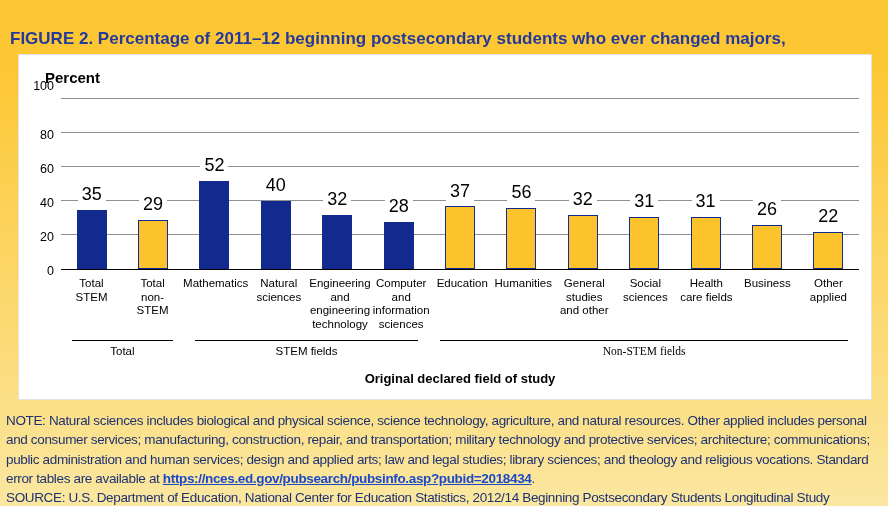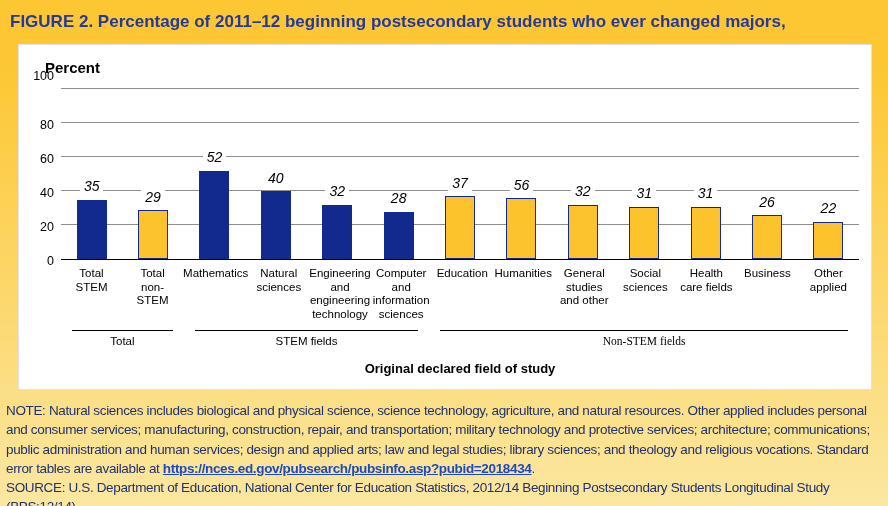--- a/index.html
+++ b/index.html
@@ -4,26 +4,26 @@
 <style>
   * { margin: 0; padding: 0; box-sizing: border-box; }
   html, body { width: 888px; height: 506px; overflow: hidden; }
   body {
     font-family: "Liberation Sans", "DejaVu Sans", sans-serif;
     background: linear-gradient(180deg, var(--bg-top, #FDC733) 0%, var(--bg-top, #FDC733) 13%, var(--bg-bottom, #FBE7A1) 100%);
   }
 
   
   .fig-title {
-    padding: 11px 10px 0 10px;
+    padding: 28px 10px 0 10px;
     color: var(--title-text, #24399B);
     font-weight: bold;
     font-size: 17px;
     line-height: 1.25;
-    margin-bottom: 12px;
+    margin-bottom: 5px;
   }
 
   
   .panel {
     margin: 0 16px 0 18px;
     background: #ffffff;
     border: 1px solid #e2e2e2;
     padding: 12px 12px 13px 12px;
   }
   .percent-label {
@@ -66,27 +66,26 @@
     z-index: 1;
   }
   .col {
     flex: 1;
     display: flex;
     flex-direction: column;
     justify-content: flex-end;
     align-items: center;
   }
   .val {
-    font-size: 14px;
+    font-size: 18px;
     color: #000;
     background: #fff;
     padding: 0 4px;
     margin-bottom: 5px;
     line-height: 1.1;
-    font-style: italic;
   }
   .bar { width: 30px; flex: none; }
   .bar.stem { background: var(--stem-bar, #12298E); }
   .bar.nonstem { background: var(--nonstem-bar, #FCC32C); border: 1px solid var(--bar-border, #12298E); }
 
   
   .below-axis { margin-left: 30px; }
   .cat-row { display: flex; margin-top: 7px; min-height: 62px; }
   .cat {
     flex: 1;

